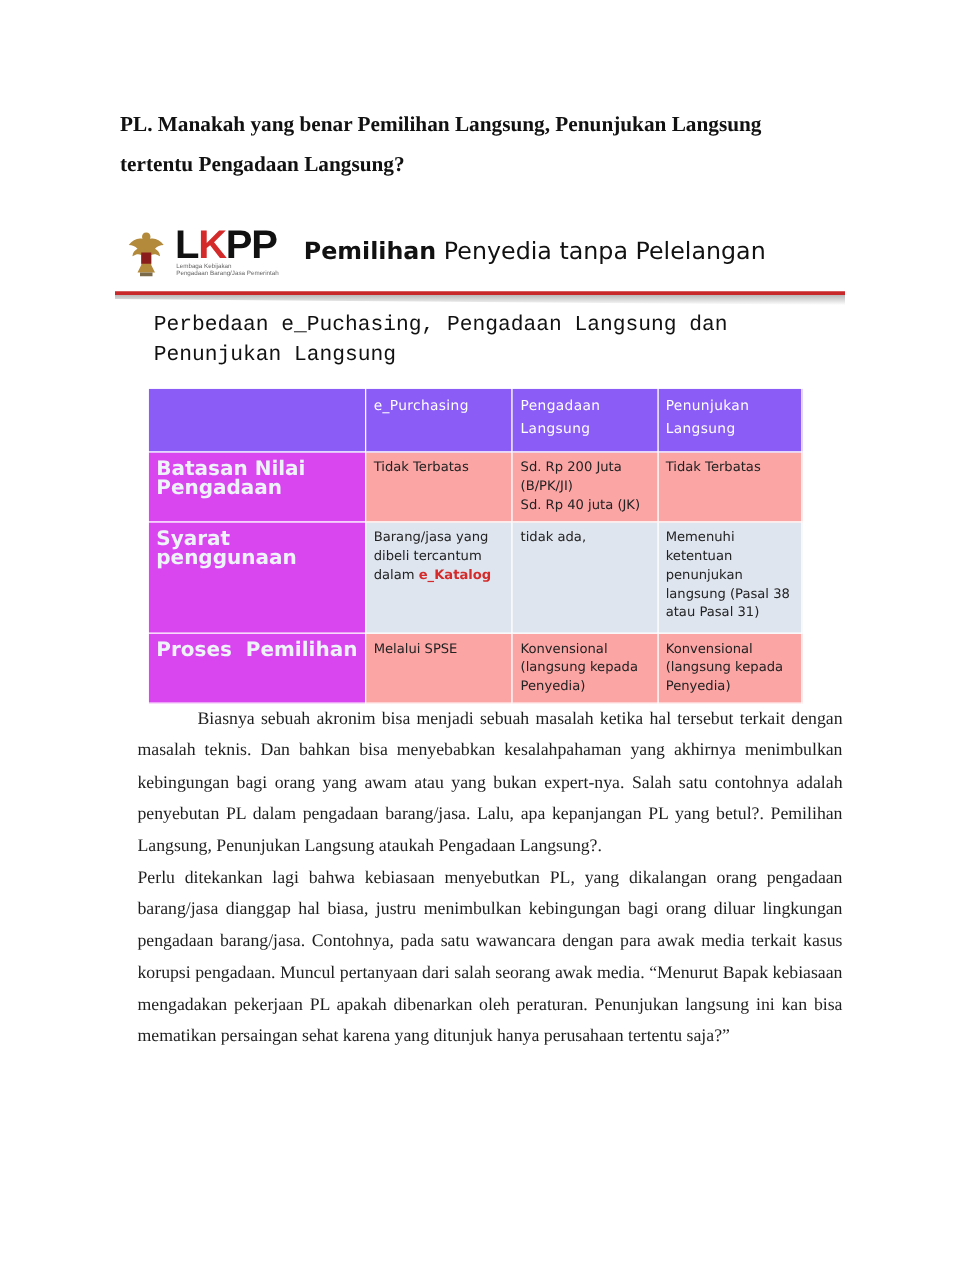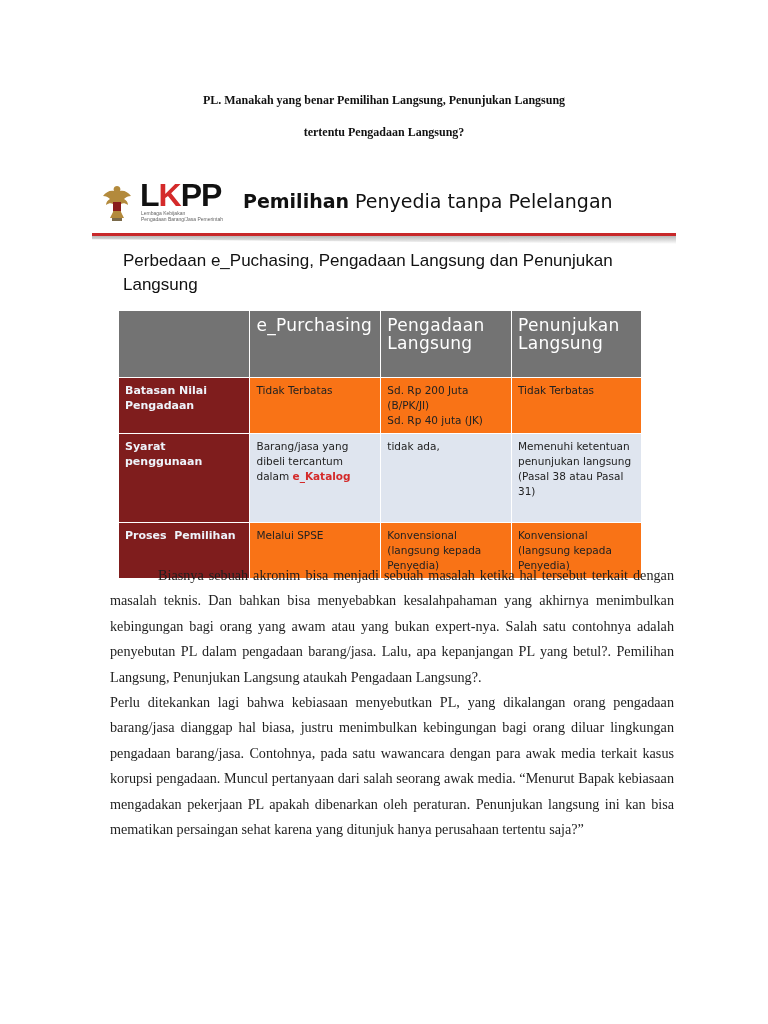--- a/index.html
+++ b/index.html
@@ -2,21 +2,21 @@
 <html><head>
 <meta charset="utf-8">
 <style>
   html, body { margin: 0; padding: 0; }
   body {
     width: 768px; height: 1024px; background: #ffffff; position: relative; overflow: hidden;
     font-family: "Liberation Serif", serif; color: #1a1a1a;
   }
   .title {
     position: absolute; left: 96px; top: 84px; width: 576px;
-    text-align: center; font-weight: bold; font-size: 12px; line-height: 32px;
+    text-align: left; font-weight: bold; font-size: 17px; line-height: 32px;
     font-family: "Liberation Serif", serif; color: #111;
   }
   .slide {
     position: absolute; left: 92px; top: 172px; width: 584px; height: 392px;
     background: #ffffff; font-family: "DejaVu Sans", sans-serif;
   }
   .logo { position: absolute; left: 8px; top: 8px; width: 150px; height: 48px; }
   .garuda { position: absolute; left: 0; top: 2px; width: 34px; height: 42px; }
   .lkpp-word { position: absolute; left: 40px; top: 0px; font-family: "Liberation Sans", sans-serif; font-weight: bold; font-size: 32px; letter-spacing: -1px; color: #111; line-height: 30px; }
   .lkpp-word .k { color: #d42a2a; }
@@ -27,37 +27,37 @@
   }
   .slide-header b { font-weight: bold; }
   .rule-red { position: absolute; left: 0; top: 61px; width: 584px; height: 3px; background: #c8282a; }
   .rule-grey {
     position: absolute; left: 0; top: 64px; width: 584px; height: 8px;
     background: linear-gradient(to bottom, #b8b8b8, #ffffff);
     clip-path: polygon(0 0, 100% 0, 100% 100%, 0 40%);
   }
   .subtitle {
     position: absolute; left: 31px; top: 77px; width: 500px;
-    font-family: Liberation Sans, sans-serif; font-size: 17px; line-height: 24px; color: #111;
+    font-family: Liberation Mono, monospace; font-size: 17px; line-height: 24px; color: #111;
   }
   table.cmp {
     position: absolute; left: 26px; top: 138px; width: 524px;
     border-collapse: collapse; font-family: "DejaVu Sans", sans-serif;
   }
   table.cmp th, table.cmp td { border: 1.5px solid #ffffff; vertical-align: top; text-align: left; }
   table.cmp thead th {
-    background: #737373; color: #ffffff; font-weight: normal; font-size: 17px;
-    line-height: 18px; padding: 5px 6px 20px 6px; height: 41px; letter-spacing: 0.3px;
+    background: #8b5cf6; color: #ffffff; font-weight: normal; font-size: 11px;
+    line-height: 18px; padding: 5px 6px 4px 6px; height: 41px; letter-spacing: 0.3px;
   }
   table.cmp tbody th {
-    background: #7f1d1d; color: #eef3fa; font-weight: bold; font-size: 11px; line-height: 15px;
+    background: #d946ef; color: #eef3fa; font-weight: bold; font-size: 16px; line-height: 15px;
     padding: 5px 6px; width: 119px;
   }
   table.cmp tbody td {
-    background: #f97316; color: #222; font-size: 10.5px; line-height: 15px; padding: 5px 6px;
+    background: #fca5a5; color: #222; font-size: 10.5px; line-height: 15px; padding: 5px 6px;
   }
   table.cmp tbody tr:nth-child(2) td { background: #dfe5ef; }
   .hl { color: #d42a2a; font-weight: bold; }
   .r1 td, .r1 th { height: 42px; }
   .r2 td, .r2 th { height: 78px; }
   .r3 td, .r3 th { height: 43px; }
   .body-text {
     position: absolute; left: 110px; top: 563px; width: 564px;
     font-family: "Liberation Serif", serif; font-size: 14.2px; line-height: 25.4px; color: #1e1e1e;
     text-align: justify;

